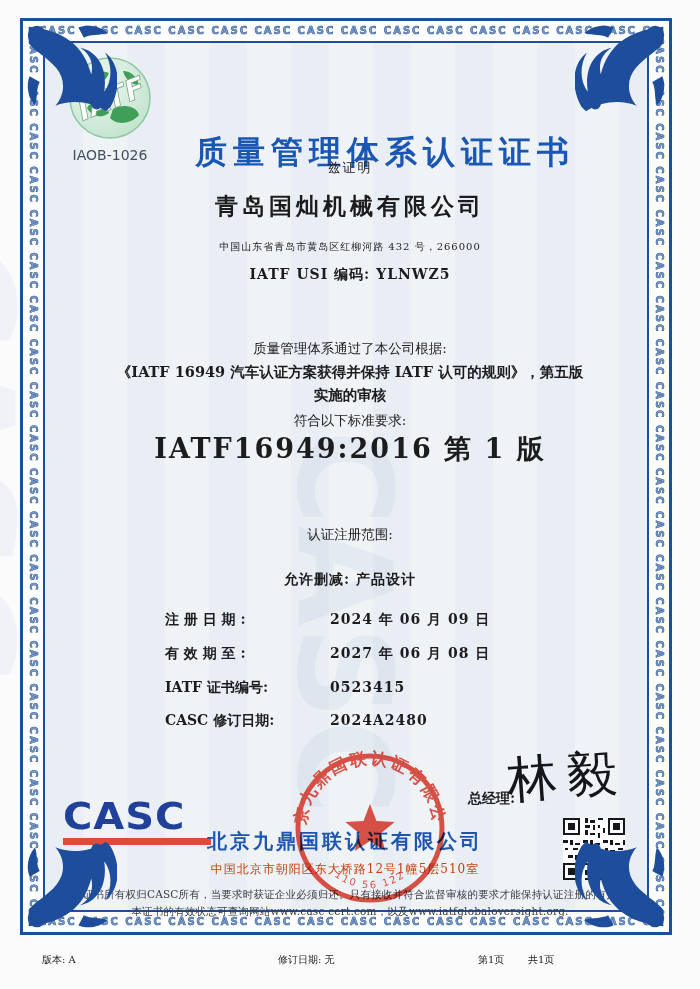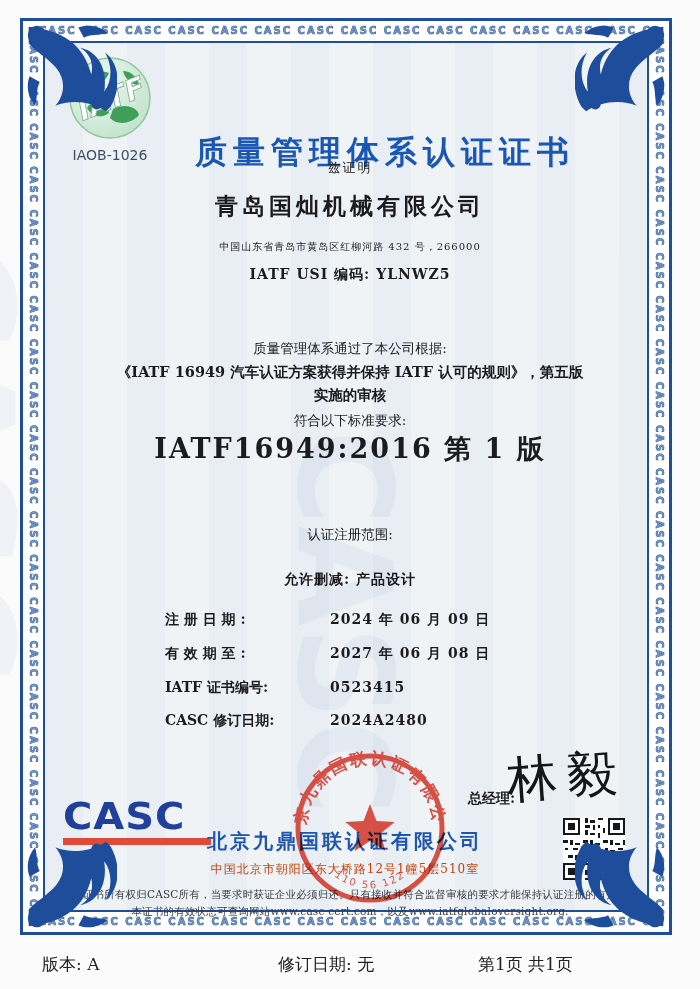--- a/index.html
+++ b/index.html
@@ -83,21 +83,21 @@
   .legal1{top:845px;} .legal2{top:862px;}
 
   .signer{position:absolute;left:423px;top:747px;font-size:14px;font-weight:700;z-index:3;}
   .signature{position:absolute;left:462px;top:700px;font-size:50px;color:#14161a;
              letter-spacing:10px;transform:rotate(-4deg);z-index:3;font-weight:500;}
 
   .stamp{position:absolute;left:235px;top:695px;z-index:3;opacity:.88;mix-blend-mode:multiply;}
   .qr{position:absolute;left:518px;top:775px;width:62px;height:62px;z-index:3;}
 
   
-  .footer{position:absolute;left:0;right:0;top:953px;height:30px;font-size:17px;color:#222;z-index:2;}
+  .footer{position:absolute;left:0;right:0;top:953px;height:30px;font-size:10px;color:#222;z-index:2;}
   .f-version{position:absolute;left:42px;}
   .f-revision{position:absolute;left:278px;text-align:center;}
   .f-page{position:absolute;left:478px;}
   .f-total{position:absolute;left:528px;}
 </style>
 </head>
 <body>
 
 <svg width="0" height="0" style="position:absolute" aria-hidden="true">
   <defs>

